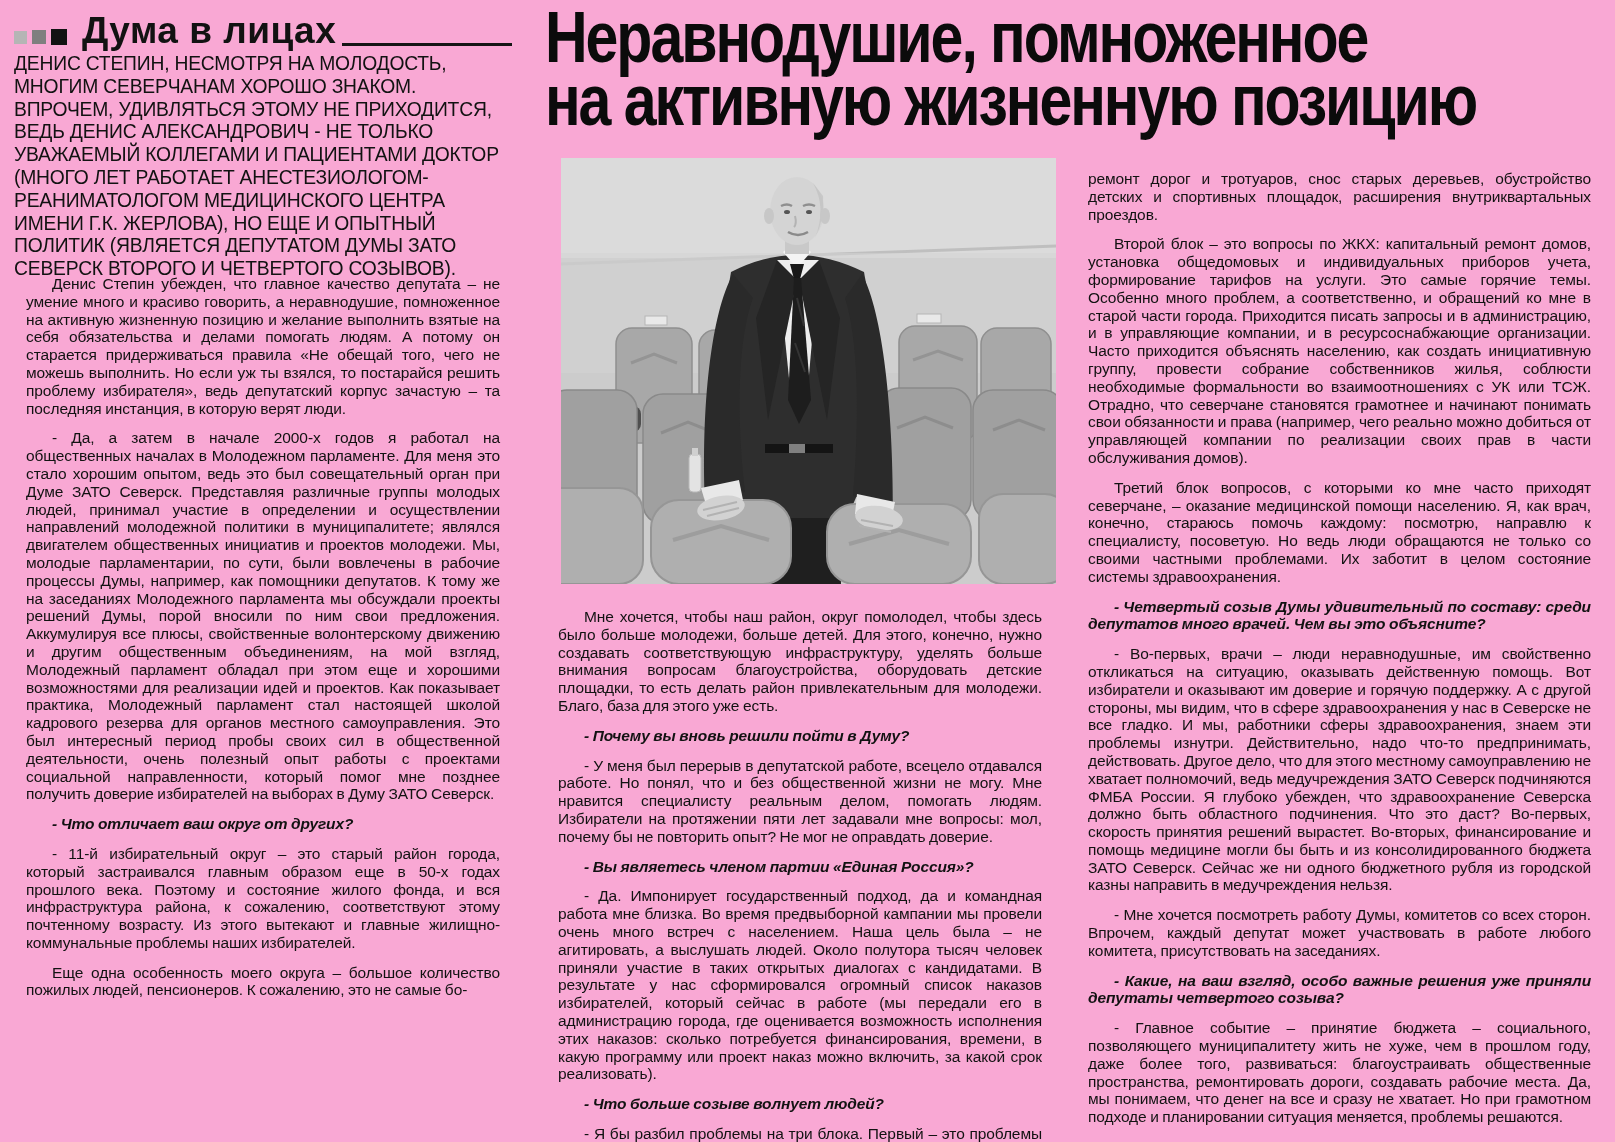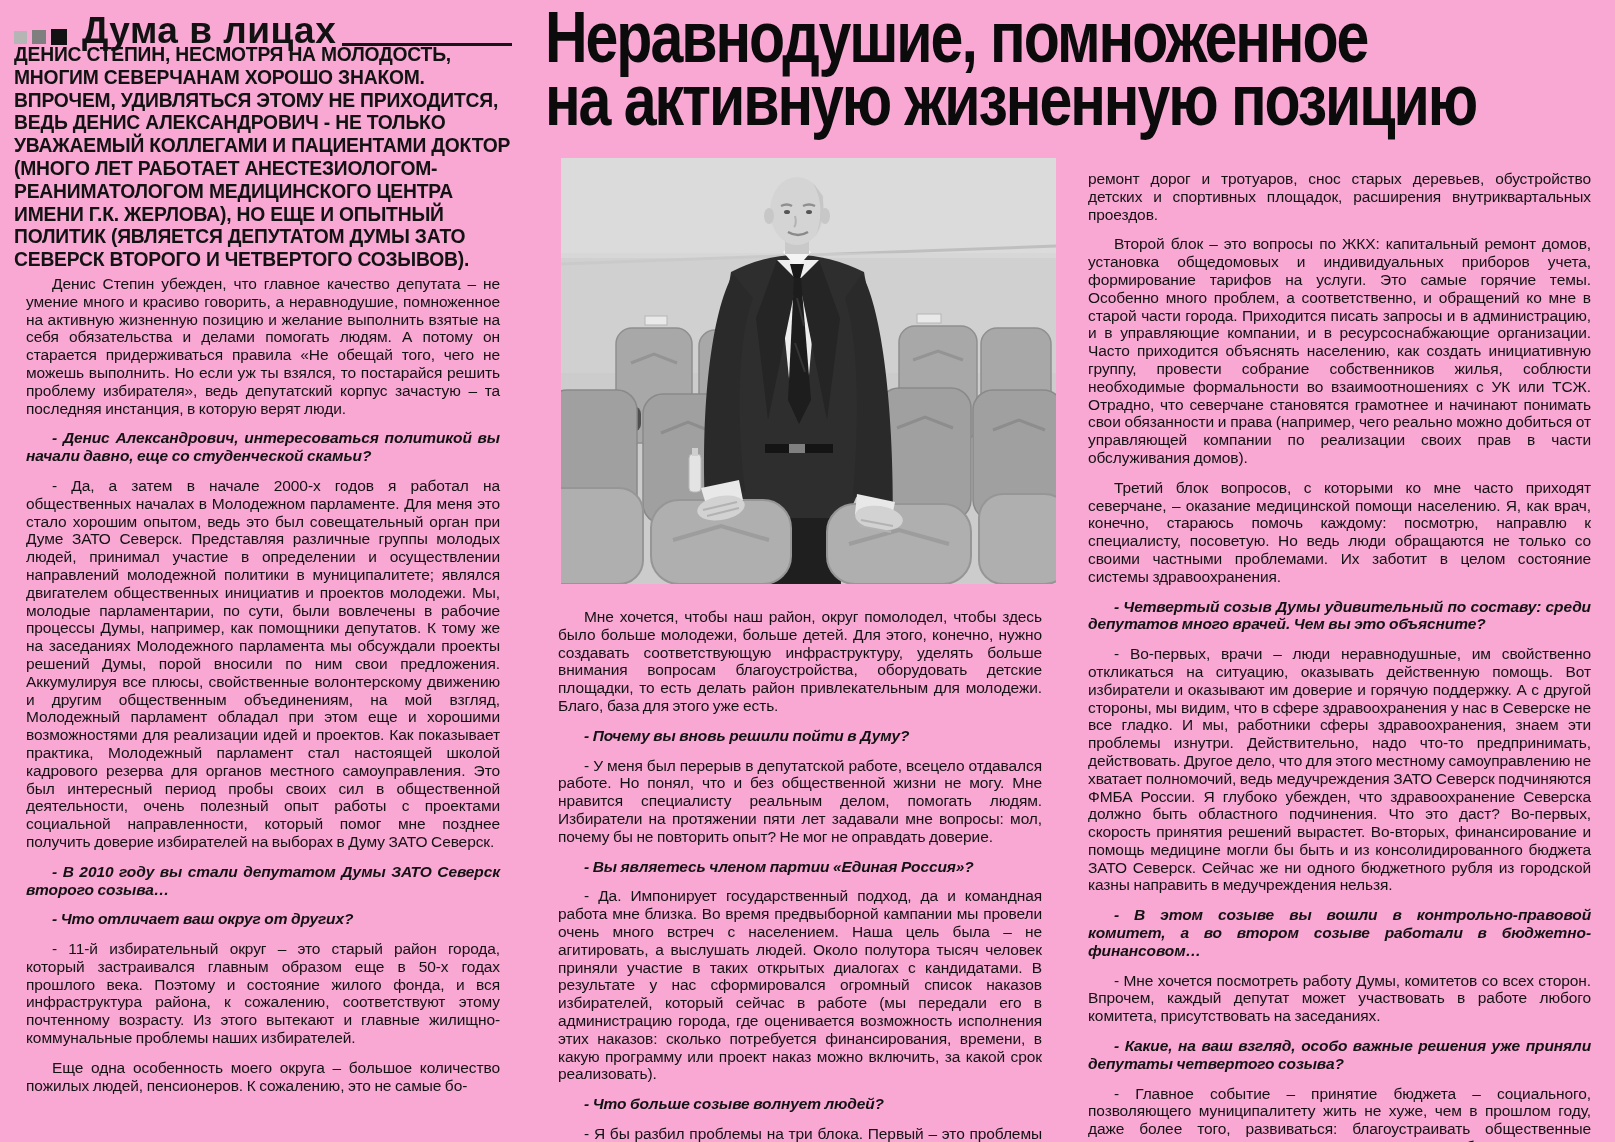--- a/index.html
+++ b/index.html
@@ -11,22 +11,22 @@
   
   .kicker{position:absolute;left:14px;top:12px;width:498px;display:flex;align-items:flex-end;}
   .sq{display:inline-block;margin-right:5px;}
   .sq1{width:13px;height:13px;background:#b5b5b5;margin-bottom:6px;}
   .sq2{width:14px;height:14px;background:#7f7f7f;margin-bottom:6px;}
   .sq3{width:16px;height:16px;background:#121212;margin-bottom:5px;}
   .kicker-title{font-size:37px;line-height:38px;font-weight:bold;letter-spacing:.5px;margin-left:10px;white-space:nowrap;}
   .kicker-rule{flex:1;border-bottom:3px solid #151515;margin-left:6px;margin-bottom:4px;}
   
   .lede{
-    position:absolute;left:14px;top:44px;width:502px;
-    font-weight:bold;font-size:19.3px;line-height:22.8px;letter-spacing:-0.2px;
+    position:absolute;left:14px;top:53px;width:502px;
+    font-weight:normal;font-size:19.3px;line-height:22.8px;letter-spacing:-0.2px;
     text-align:left;
   }
   
   .headline{
     position:absolute;left:545px;top:6px;width:1200px;
     font-weight:800;font-size:72px;line-height:63px;letter-spacing:-2.5px;
     transform:scaleX(0.82);transform-origin:0 0;white-space:nowrap;color:#0b0b0b;
   }
   .headline span{display:block;}
   
@@ -150,23 +150,21 @@
       <ellipse cx="160" cy="350" rx="24" ry="12" fill="#d2d2d2" transform="rotate(-10 160 350)"></ellipse>
       <ellipse cx="318" cy="360" rx="24" ry="12" fill="#d2d2d2" transform="rotate(8 318 360)"></ellipse>
       <path d="M142,352 L176,344 M146,358 L178,350" stroke="#b2b2b2" stroke-width="2" fill="none"></path>
       <path d="M300,362 L332,368 M298,368 L330,374" stroke="#b2b2b2" stroke-width="2" fill="none"></path>
     </svg>
   </div>
 
   <div class="col" id="wrap-left">
     <div>
         <p class="">Денис Степин убежден, что главное качество депутата – не умение много и красиво говорить, а неравнодушие, помноженное на активную жизненную позицию и желание выполнить взятые на себя обязательства и делами помогать людям. А потому он старается придерживаться правила «Не обещай того, чего не можешь выполнить. Но если уж ты взялся, то постарайся решить проблему избирателя», ведь депутатский корпус зачастую – та последняя инстанция, в которую верят люди.</p>
-        <p class="q">- Денис Александрович, интересоваться политикой вы начали давно, еще со студенческой скамьи?</p>
         <p class="">- Да, а затем в начале 2000-х годов я работал на общественных началах в Молодежном парламенте. Для меня это стало хорошим опытом, ведь это был совещательный орган при Думе ЗАТО Северск. Представляя различные группы молодых людей, принимал участие в определении и осуществлении направлений молодежной политики в муниципалитете; являлся двигателем общественных инициатив и проектов молодежи. Мы, молодые парламентарии, по сути, были вовлечены в рабочие процессы Думы, например, как помощники депутатов. К тому же на заседаниях Молодежного парламента мы обсуждали проекты решений Думы, порой вносили по ним свои предложения. Аккумулируя все плюсы, свойственные волонтерскому движению и другим общественным объединениям, на мой взгляд, Молодежный парламент обладал при этом еще и хорошими возможностями для реализации идей и проектов. Как показывает практика, Молодежный парламент стал настоящей школой кадрового резерва для органов местного самоуправления. Это был интересный период пробы своих сил в общественной деятельности, очень полезный опыт работы с проектами социальной направленности, который помог мне позднее получить доверие избирателей на выборах в Думу ЗАТО Северск.</p>
-        <p class="q">- В 2010 году вы стали депутатом Думы ЗАТО Северск второго созыва…</p>
         <p class="q">- Что отличает ваш округ от других?</p>
         <p class="">- 11-й избирательный округ – это старый район города, который застраивался главным образом еще в 50-х годах прошлого века. Поэтому и состояние жилого фонда, и вся инфраструктура района, к сожалению, соответствуют этому почтенному возрасту. Из этого вытекают и главные жилищно-коммунальные проблемы наших избирателей.</p>
         <p class="">Еще одна особенность моего округа – большое количество пожилых людей, пенсионеров. К сожалению, это не самые бо-</p>
       </div>
   </div>
 
   <div class="col" id="wrap-middle">
     <div>
         <p class="">Мне хочется, чтобы наш район, округ помолодел, чтобы здесь было больше молодежи, больше детей. Для этого, конечно, нужно создавать соответствующую инфраструктуру, уделять больше внимания вопросам благоустройства, оборудовать детские площадки, то есть делать район привлекательным для молодежи. Благо, база для этого уже есть.</p>
         <p class="q">- Почему вы вновь решили пойти в Думу?</p>
@@ -178,21 +176,20 @@
       </div>
   </div>
 
   <div class="col" id="wrap-right">
     <div>
         <p class=" flush">ремонт дорог и тротуаров, снос старых деревьев, обустройство детских и спортивных площадок, расширения внутриквартальных проездов.</p>
         <p class="">Второй блок – это вопросы по ЖКХ: капитальный ремонт домов, установка общедомовых и индивидуальных приборов учета, формирование тарифов на услуги. Это самые горячие темы. Особенно много проблем, а соответственно, и обращений ко мне в старой части города. Приходится писать запросы и в администрацию, и в управляющие компании, и в ресурсоснабжающие организации. Часто приходится объяснять населению, как создать инициативную группу, провести собрание собственников жилья, соблюсти необходимые формальности во взаимоотношениях с УК или ТСЖ. Отрадно, что северчане становятся грамотнее и начинают понимать свои обязанности и права (например, чего реально можно добиться от управляющей компании по реализации своих прав в части обслуживания домов).</p>
         <p class="">Третий блок вопросов, с которыми ко мне часто приходят северчане, – оказание медицинской помощи населению. Я, как врач, конечно, стараюсь помочь каждому: посмотрю, направлю к специалисту, посоветую. Но ведь люди обращаются не только со своими частными проблемами. Их заботит в целом состояние системы здравоохранения.</p>
         <p class="q">- Четвертый созыв Думы удивительный по составу: среди депутатов много врачей. Чем вы это объясните?</p>
         <p class="">- Во-первых, врачи – люди неравнодушные, им свойственно откликаться на ситуацию, оказывать действенную помощь. Вот избиратели и оказывают им доверие и горячую поддержку. А с другой стороны, мы видим, что в сфере здравоохранения у нас в Северске не все гладко. И мы, работники сферы здравоохранения, знаем эти проблемы изнутри. Действительно, надо что-то предпринимать, действовать. Другое дело, что для этого местному самоуправлению не хватает полномочий, ведь медучреждения ЗАТО Северск подчиняются ФМБА России. Я глубоко убежден, что здравоохранение Северска должно быть областного подчинения. Что это даст? Во-первых, скорость принятия решений вырастет. Во-вторых, финансирование и помощь медицине могли бы быть и из консолидированного бюджета ЗАТО Северск. Сейчас же ни одного бюджетного рубля из городской казны направить в медучреждения нельзя.</p>
-        <p class="q">- В этом созыве вы вошли в контрольно-правовой комитет, а во втором созыве работали в бюджетно-финансовом…</p>
         <p class="">- Мне хочется посмотреть работу Думы, комитетов со всех сторон. Впрочем, каждый депутат может участвовать в работе любого комитета, присутствовать на заседаниях.</p>
         <p class="q">- Какие, на ваш взгляд, особо важные решения уже приняли депутаты четвертого созыва?</p>
         <p class="">- Главное событие – принятие бюджета – социального, позволяющего муниципалитету жить не хуже, чем в прошлом году, даже более того, развиваться: благоустраивать общественные пространства, ремонтировать дороги, создавать рабочие места. Да, мы понимаем, что денег на все и сразу не хватает. Но при грамотном подходе и планировании ситуация меняется, проблемы решаются.</p>
       </div>
     <div class="byline">Ирина ЯКОВЛЕВА</div>
   </div>
 
 </div>
 
 </body></html>

